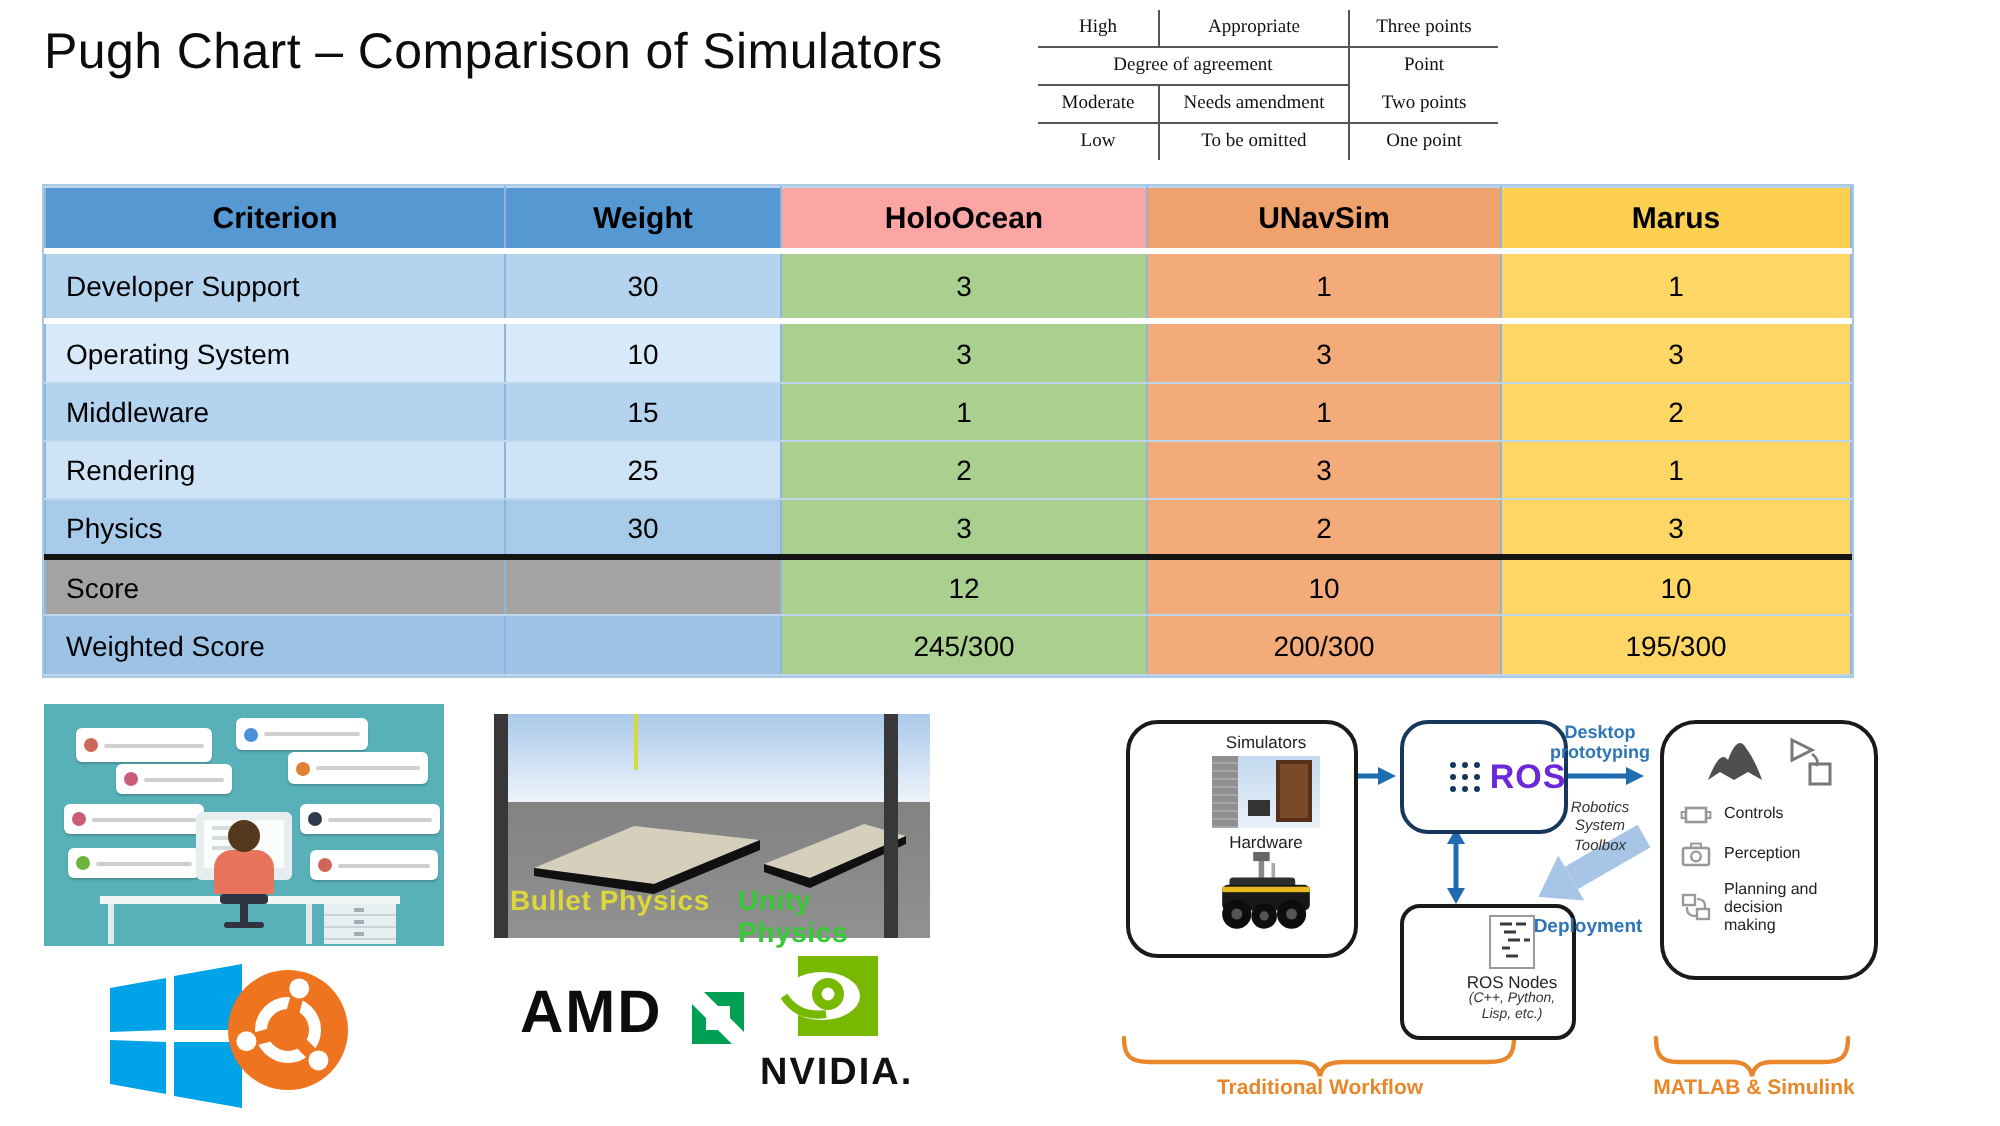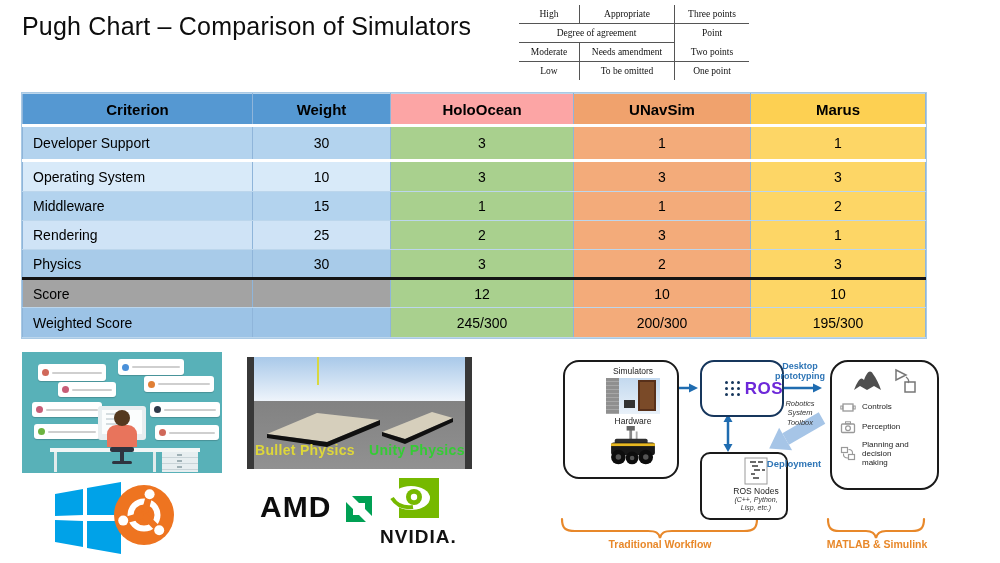--- a/index.html
+++ b/index.html
@@ -52,21 +52,21 @@
   .screen { position:absolute; left:4px; top:4px; width:40px; height:24px; background:#fbfdfd; }
   .screen i { display:block; height:2px; background:#d5dde0; margin:3px 18px 0 4px; }
   .m-stand { position:absolute; left:97px; top:88px; width:6px; height:6px; background:#cfd8db; }
   .head { position:absolute; left:92px; top:58px; width:16px; height:16px; border-radius:50%; background:#54391f; }
   .torso { position:absolute; left:85px; top:73px; width:30px; height:22px; background:#e8745c; border-radius:9px 9px 0 0; }
   .chair-seat { position:absolute; left:88px; top:95px; width:24px; height:5px; background:#2e3440; border-radius:2px; }
   .chair-pole { position:absolute; left:98px; top:100px; width:4px; height:9px; background:#2e3440; }
   .chair-base { position:absolute; left:90px; top:109px; width:20px; height:3px; background:#2e3440; border-radius:2px; }
 
   
-  .phys { position:absolute; left:247px; top:357px; width:225px; height:112px; background:#8c8c8c;text-align:center; }
+  .phys { position:absolute; left:247px; top:357px; width:202px; height:112px; background:#8c8c8c; }
   .phys .bar { position:absolute; top:0; width:7px; height:112px; background:#383838; }
   .phys .sky { position:absolute; left:7px; top:0; width:211px; height:44px;
                background:linear-gradient(#a9c9e9,#eef4fb); }
   .phys .ground { position:absolute; left:7px; top:44px; width:211px; height:68px;
                background:linear-gradient(#828282,#919191); }
   .phys .yline { position:absolute; left:70px; top:0; width:2px; height:28px; background:#d8d840; }
   .phys-label { position:absolute; font-weight:bold; font-size:14px; letter-spacing:.3px; }
   .lbl-bullet { left:8px;  top:85px; color:#ded73a; }
   .lbl-unity  { left:122px; top:85px; color:#35cb35; }
 

